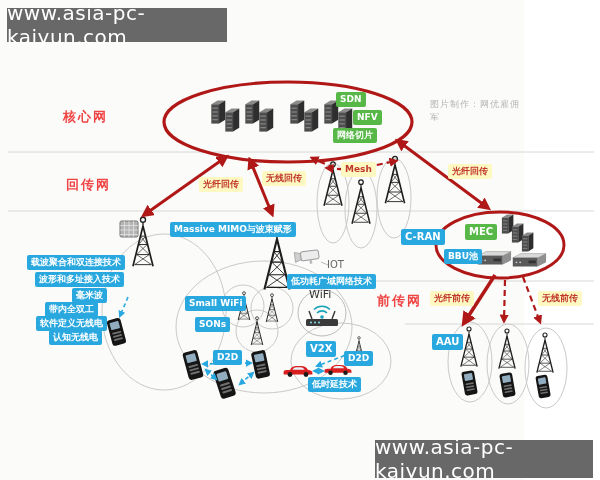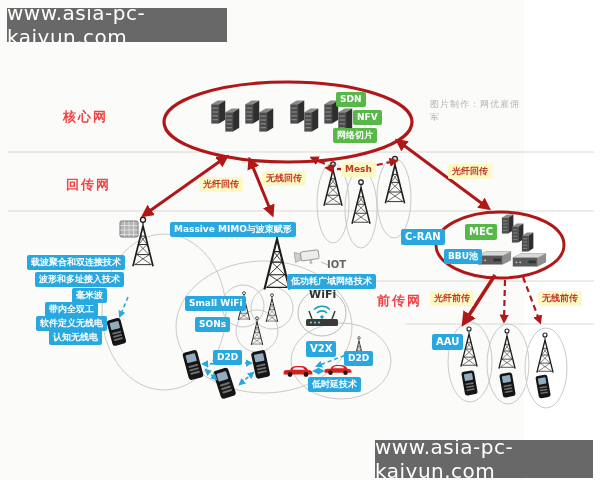--- a/index.html
+++ b/index.html
@@ -8,21 +8,21 @@
   #canvas{position:relative;width:524px;height:480px;background:#fbfbf9}
   #art{position:absolute;left:0;top:0}
   .chip{position:absolute;z-index:5;font-size:9px;line-height:1;padding:3px 4px;border-radius:2px;
         color:#fff;white-space:nowrap;text-align:center;font-weight:bold}
   .chip-blue{background:#29a8df}
   .chip-green{background:#57b847}
   .chip-orange{background:#fef9c3;color:#c1392b}
   .lg{font-size:10px}
   .red-label{position:absolute;z-index:5;color:#ef4444;font-weight:bold;font-size:13px;
              letter-spacing:2px;white-space:nowrap}
-  .plain{position:absolute;z-index:5;white-space:nowrap;font-weight:bold}
+  .plain{position:absolute;z-index:5;white-space:nowrap;font-weight:normal}
   .banner{position:absolute;z-index:9;background:#686868;color:#fff;display:flex;
           align-items:center;justify-content:center;font-size:20px;letter-spacing:.5px}
   .credit{position:absolute;z-index:5;color:#b5b5b5;font-size:9px;letter-spacing:1px}
 </style>
 </head>
 <body>
 
 <div id="canvas">
 
 <svg id="art" width="600" height="480" viewBox="0 0 600 480">

